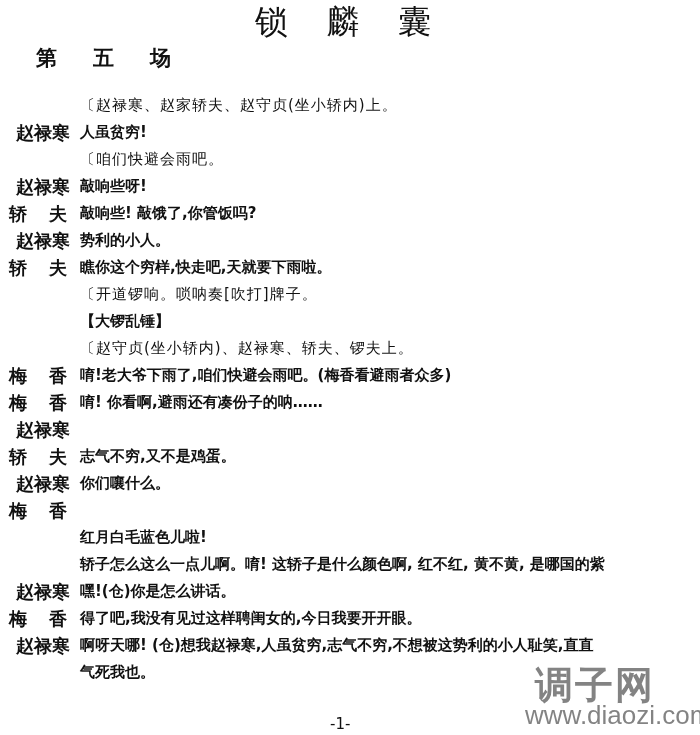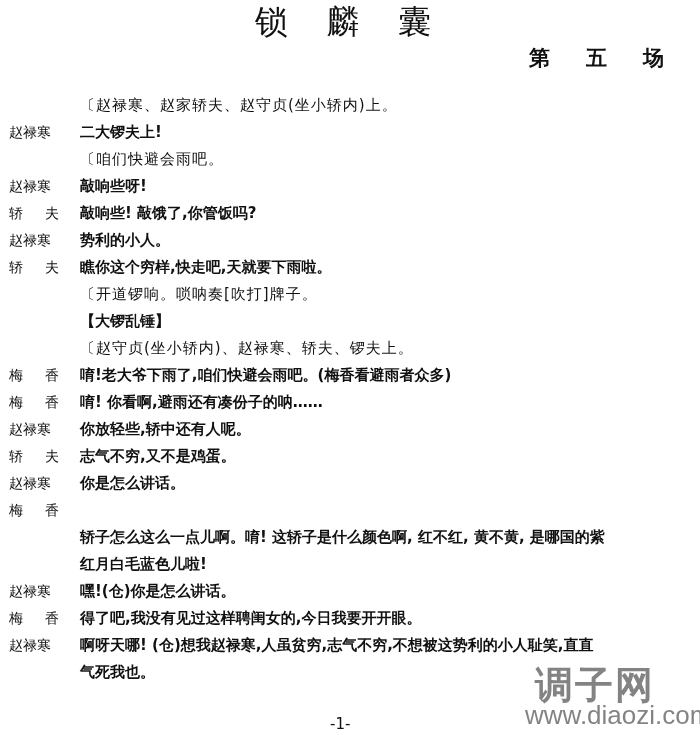--- a/index.html
+++ b/index.html
@@ -1,45 +1,45 @@
 <!DOCTYPE html>
 <html><head>
 <meta charset="utf-8">
 <style>
   html, body { margin:0; padding:0; background:#ffffff; }
   body { width:700px; height:735px; position:relative; overflow:hidden;
          font-family:"DejaVu Sans", "Liberation Sans", sans-serif; color:#111; }
   .title { position:absolute; top:2px; left:0; width:700px; text-align:center;
            font-size:33px; letter-spacing:14px; font-weight:normal; line-height:40px; }
-  .subtitle { position:absolute; top:42px; left:0; width:700px; text-align:right;
+  .subtitle { position:absolute; top:42px; left:0; width:700px; text-align:left;
               font-size:21px; font-weight:bold; letter-spacing:36px; line-height:32px; padding-left:36px; box-sizing:border-box; }
   .lines { position:absolute; top:92px; left:0; width:700px; }
   .row { position:relative; height:27px; line-height:27px; font-size:15px; white-space:nowrap; }
-  .speaker { position:absolute; left:9px; width:68px; font-weight:normal; font-size:14px; }
+  .speaker { position:absolute; left:9px; width:68px; font-weight:bold; font-size:18px;text-align:center; }
   .speaker.spaced { letter-spacing:22px; }
   .text { position:absolute; left:80px; font-weight:bold; }
   .stage { position:absolute; left:80px; font-weight:normal; letter-spacing:1px; }
   .cont { position:absolute; left:80px; font-weight:bold; }
   .pagenum { position:absolute; top:715px; left:330px; font-size:15px; }
   .wm1 { position:absolute; top:660px; left:535px; font-size:38px; color:rgba(90,90,90,0.75); font-weight:bold; letter-spacing:2px; }
   .wm2 { position:absolute; top:700px; left:525px; font-size:26px; color:rgba(90,90,90,0.75); font-family:"Liberation Sans", sans-serif; }
 </style>
 </head>
 <body>
 
 <div class="title">锁 麟 囊</div>
 <div class="subtitle">第五场</div>
 
 <div class="lines" id="lines">
     <div class="row">
       <span class="stage">〔赵禄寒、赵家轿夫、赵守贞(坐小轿内)上。</span>
     </div>
     <div class="row">
       <span class="speaker">赵禄寒</span>
-      <span class="text">二大锣夫上!</span>
+      <span class="text">人虽贫穷!</span>
     </div>
     <div class="row">
       <span class="stage">〔咱们快避会雨吧。</span>
     </div>
     <div class="row">
       <span class="speaker">赵禄寒</span>
       <span class="text">敲响些呀!</span>
     </div>
     <div class="row">
       <span class="speaker spaced">轿夫</span>
@@ -65,38 +65,37 @@
     <div class="row">
       <span class="speaker spaced">梅香</span>
       <span class="text">唷!老大爷下雨了,咱们快避会雨吧。(梅香看避雨者众多)</span>
     </div>
     <div class="row">
       <span class="speaker spaced">梅香</span>
       <span class="text">唷! 你看啊,避雨还有凑份子的呐……</span>
     </div>
     <div class="row">
       <span class="speaker">赵禄寒</span>
-      <span class="text">你放轻些,轿中还有人呢。</span>
     </div>
     <div class="row">
       <span class="speaker spaced">轿夫</span>
       <span class="text">志气不穷,又不是鸡蛋。</span>
     </div>
     <div class="row">
       <span class="speaker">赵禄寒</span>
-      <span class="text">你是怎么讲话。</span>
+      <span class="text">你们嚷什么。</span>
     </div>
     <div class="row">
       <span class="speaker spaced">梅香</span>
     </div>
     <div class="row">
-      <span class="cont">轿子怎么这么一点儿啊。唷! 这轿子是什么颜色啊, 红不红, 黄不黄, 是哪国的紫</span>
+      <span class="cont">红月白毛蓝色儿啦!</span>
     </div>
     <div class="row">
-      <span class="cont">红月白毛蓝色儿啦!</span>
+      <span class="cont">轿子怎么这么一点儿啊。唷! 这轿子是什么颜色啊, 红不红, 黄不黄, 是哪国的紫</span>
     </div>
     <div class="row">
       <span class="speaker">赵禄寒</span>
       <span class="text">嘿!(仓)你是怎么讲话。</span>
     </div>
     <div class="row">
       <span class="speaker spaced">梅香</span>
       <span class="text">得了吧,我没有见过这样聘闺女的,今日我要开开眼。</span>
     </div>
     <div class="row">

